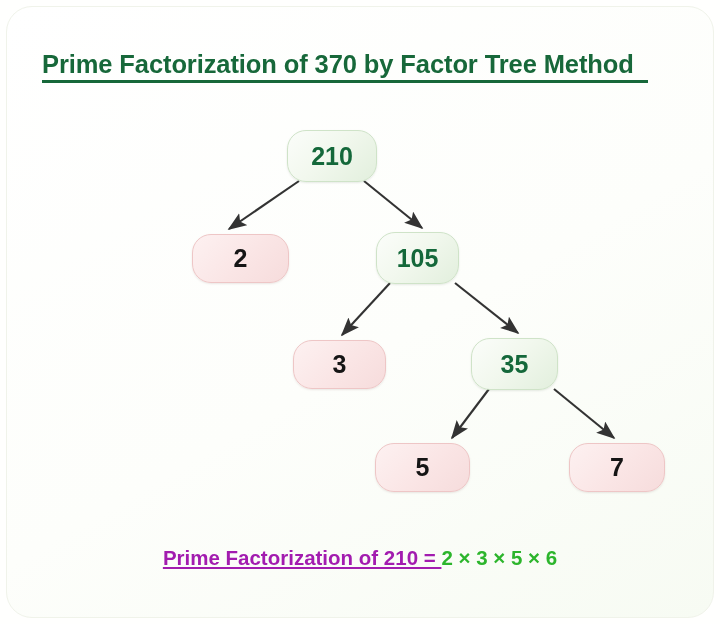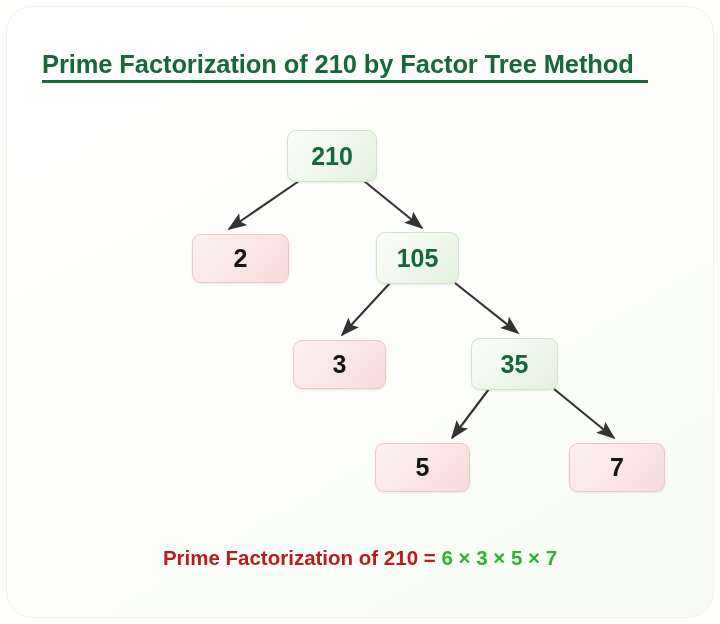--- a/index.html
+++ b/index.html
@@ -60,21 +60,21 @@
     left: 0;
     top: 0;
     width: 720px;
     height: 624px;
     pointer-events: none;
   }
 
   .node {
     position: absolute;
     box-sizing: border-box;
-    border-radius: 9px;
+    border-radius: 19px;
     display: flex;
     align-items: center;
     justify-content: center;
     font-weight: bold;
     font-size: 25px;
   }
   .node.composite {
     background: linear-gradient(135deg, #fbfdfa 0%, #f2f8ee 45%, #e2efdd 100%);
     border: 1px solid #cfe3c8;
     color: #14683a;
@@ -90,30 +90,30 @@
   #caption {
     position: absolute;
     left: 0;
     top: 546px;
     width: 720px;
     text-align: center;
     font-size: 20.5px;
     font-weight: bold;
     white-space: nowrap;
   }
-  #caption .lead { color: #b91c1c; }
+  #caption .lead { color: #a21caf; text-decoration: underline; }
   #caption .result { color: #2cb52c; }
 </style>
 </head>
 <body>
 
 <div id="root">
   <div id="card"></div>
 
-  <div id="title">Prime Factorization of 210 by Factor Tree Method</div>
+  <div id="title">Prime Factorization of 370 by Factor Tree Method</div>
   <div id="title-underline"></div>
 
   <div id="tree">
     <svg id="arrow-layer" viewBox="0 0 720 624" width="720" height="624">
       <defs>
         <marker id="ah" markerWidth="10" markerHeight="10" refX="8.2" refY="3.4" orient="auto" markerUnits="strokeWidth">
           <path d="M0,0 L9,3.4 L0,6.8 L1.8,3.4 z" fill="#333333"></path>
         </marker>
       </defs>
       <g id="edge-group">
@@ -130,15 +130,15 @@
         <div class="node prime" style="left: 192px; top: 234px; width: 97px; height: 49px;">2</div>
         <div class="node composite" style="left: 376px; top: 232px; width: 83px; height: 52px;">105</div>
         <div class="node prime" style="left: 293px; top: 340px; width: 93px; height: 49px;">3</div>
         <div class="node composite" style="left: 471px; top: 338px; width: 87px; height: 52px;">35</div>
         <div class="node prime" style="left: 375px; top: 443px; width: 95px; height: 49px;">5</div>
         <div class="node prime" style="left: 569px; top: 443px; width: 96px; height: 49px;">7</div>
       </div>
   </div>
 
   <div id="caption">
-    <span class="lead">Prime Factorization of 210 = </span><span class="result">6 × 3 × 5 × 7</span>
+    <span class="lead">Prime Factorization of 210 = </span><span class="result">2 × 3 × 5 × 6</span>
   </div>
 </div>
 
 </body></html>

